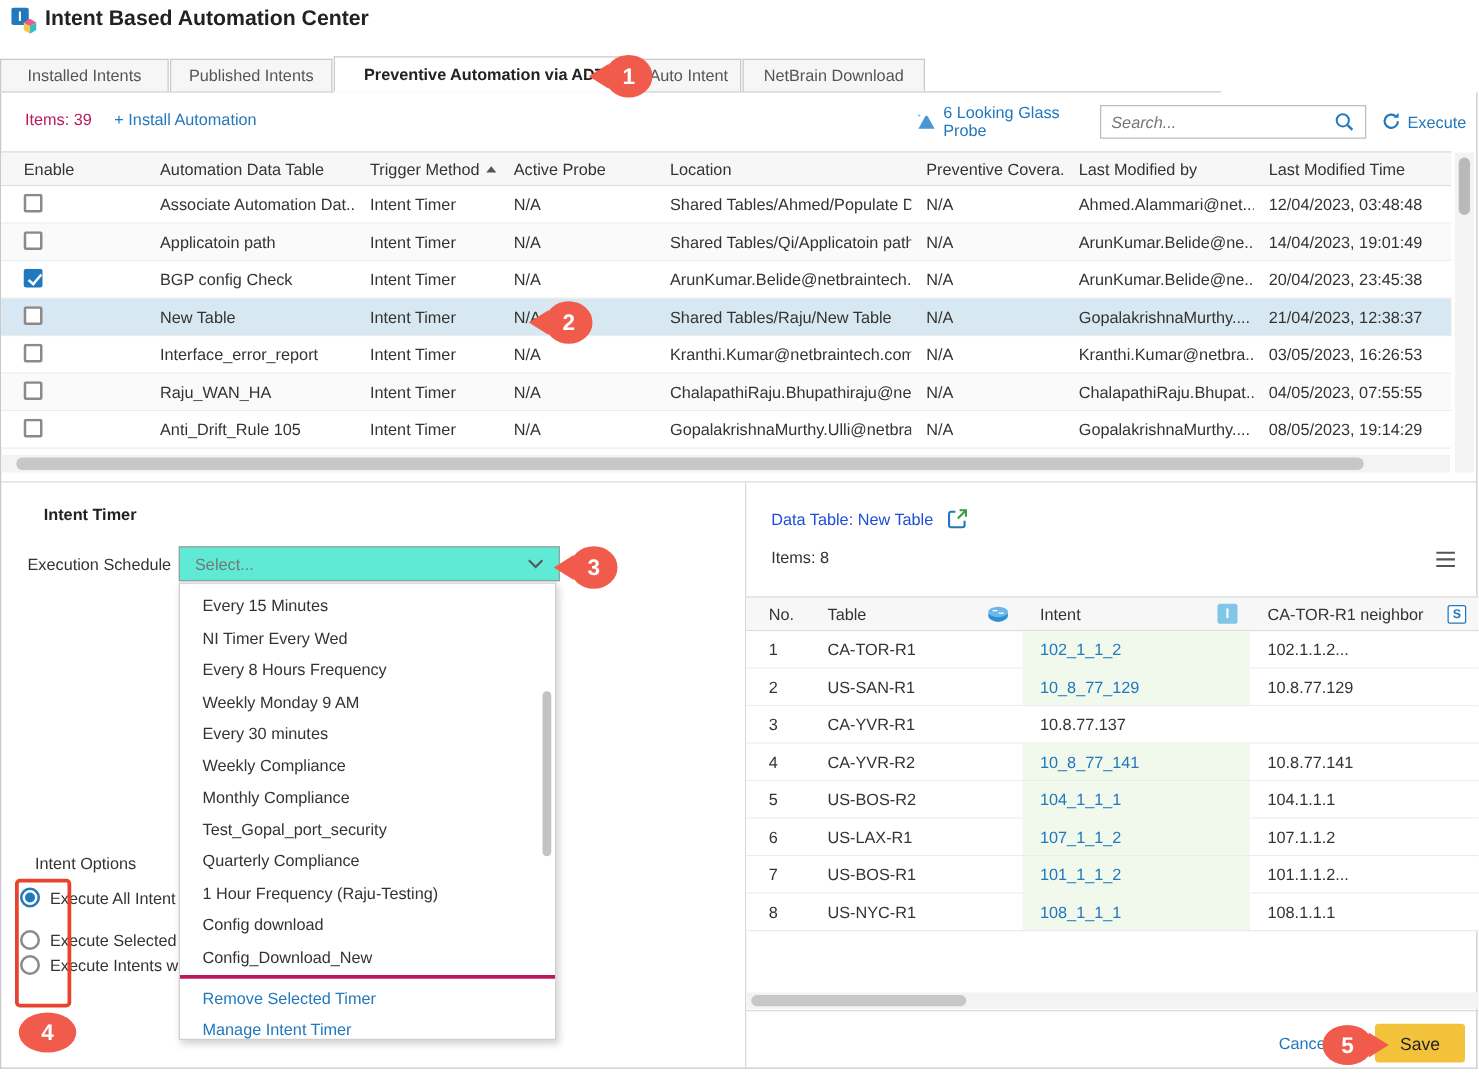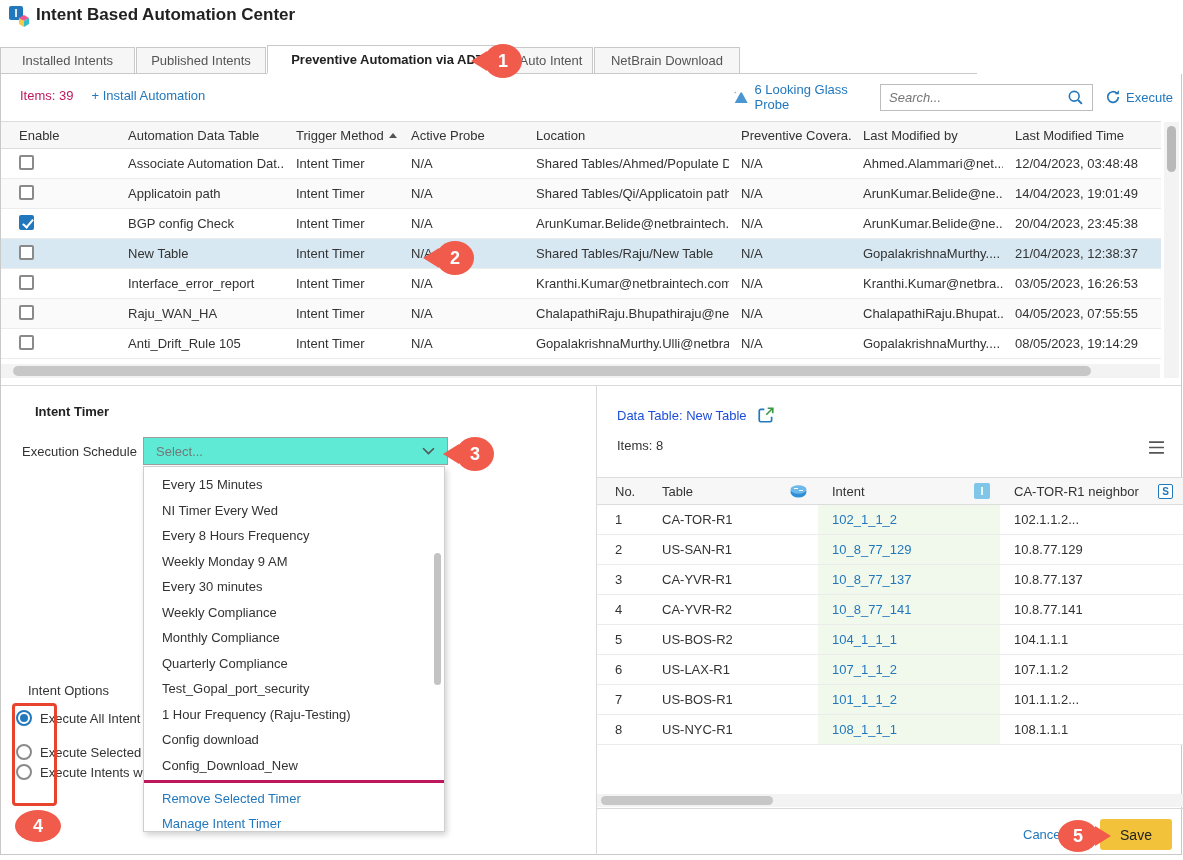--- a/index.html
+++ b/index.html
@@ -283,23 +283,23 @@
       <div class="dd-item">Every 8 Hours Frequency</div>
 
       <div class="dd-item">Weekly Monday 9 AM</div>
 
       <div class="dd-item">Every 30 minutes</div>
 
       <div class="dd-item">Weekly Compliance</div>
 
       <div class="dd-item">Monthly Compliance</div>
 
+      <div class="dd-item">Test_Gopal_port_security</div>
+
       <div class="dd-item">Quarterly Compliance</div>
-
-      <div class="dd-item">Test_Gopal_port_security</div>
 
       <div class="dd-item">1 Hour Frequency (Raju-Testing)</div>
 
       <div class="dd-item">Config download</div>
 
       <div class="dd-item">Config_Download_New</div>
 
     <div class="dd-links">
       <div class="dd-link">Remove Selected Timer</div>
       <div class="dd-link">Manage Intent Timer</div>
@@ -370,23 +370,20 @@
         <div class="dt-cell">US-SAN-R1</div>
         <div class="dt-cell intent-cell">
           <span class="intent-link">10_8_77_129</span>
         </div>
         <div class="dt-cell">10.8.77.129</div>
       </div>
 
       <div class="dt-row">
         <div class="dt-cell c-no">3</div>
         <div class="dt-cell">CA-YVR-R1</div>
-        <div class="dt-cell intent-cell">
-          <span class="intent-link">10_8_77_137</span>
-        </div>
         <div class="dt-cell">10.8.77.137</div>
       </div>
 
       <div class="dt-row alt">
         <div class="dt-cell c-no">4</div>
         <div class="dt-cell">CA-YVR-R2</div>
         <div class="dt-cell intent-cell">
           <span class="intent-link">10_8_77_141</span>
         </div>
         <div class="dt-cell">10.8.77.141</div>

